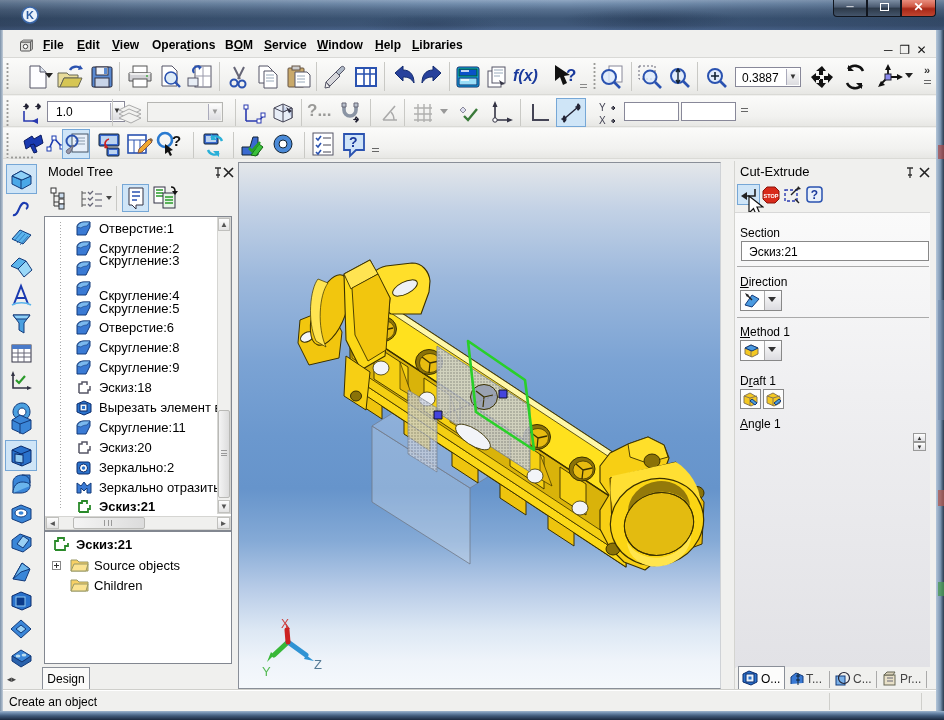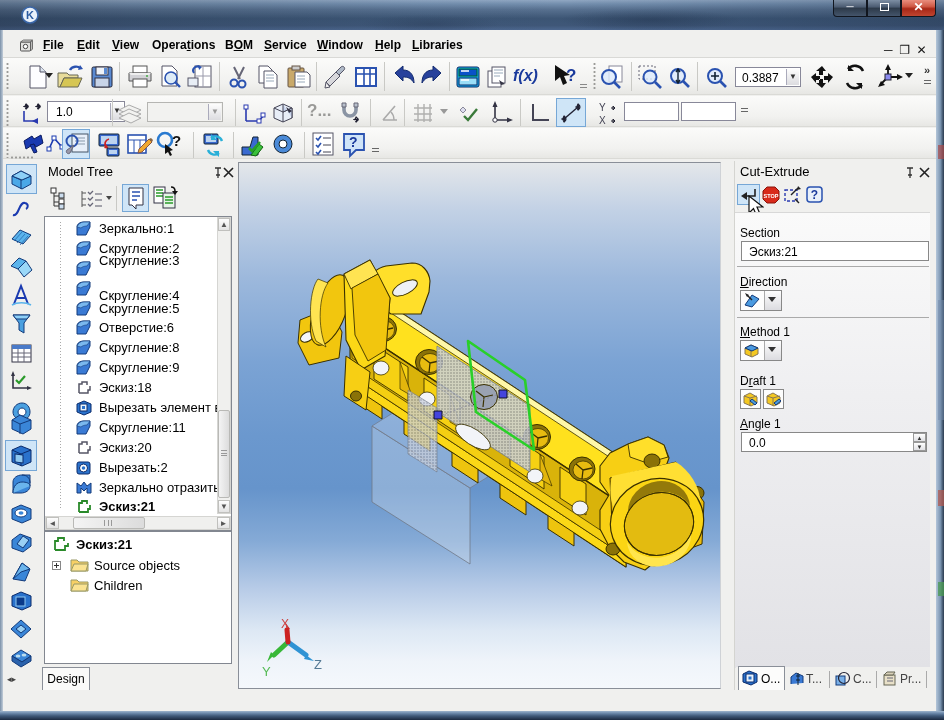--- a/index.html
+++ b/index.html
@@ -505,21 +505,21 @@
       <path d="M20 6h6l-3 4z" fill="#111"></path>
     </svg>
 
   <div class="white-box" style="left:44px;top:216px;width:188px;height:315px"></div>
   <div class="abs" style="left:60px;top:222px;width:1px;height:288px;background-image:linear-gradient(#aaa 1px,transparent 1px);background-size:1px 3px"></div>
   <div id="treerows">
   <svg class="abs" style="left:75px;top:220px" width="18" height="17" viewBox="0 0 18 17">
         <path d="M2 15V7c0-3 3-5 7-5h6v5l-4 8z" fill="#3a7ad4" stroke="#123a7a"></path>
         <path d="M9 2h6l-3 4c-3 0-5 1-6 2L2 7c1-3 4-5 7-5z" fill="#7ab8ee" stroke="#123a7a" stroke-width=".6"></path>
       </svg>
-      <div class="treetext" style="left:99px;top:221px">Зеркально:1</div>
+      <div class="treetext" style="left:99px;top:221px">Отверстие:1</div>
   <svg class="abs" style="left:75px;top:240px" width="18" height="17" viewBox="0 0 18 17">
         <path d="M2 15V7c0-3 3-5 7-5h6v5l-4 8z" fill="#3a7ad4" stroke="#123a7a"></path>
         <path d="M9 2h6l-3 4c-3 0-5 1-6 2L2 7c1-3 4-5 7-5z" fill="#7ab8ee" stroke="#123a7a" stroke-width=".6"></path>
       </svg>
       <div class="treetext" style="left:99px;top:241px">Скругление:2</div>
   <svg class="abs" style="left:75px;top:260px" width="18" height="17" viewBox="0 0 18 17">
         <path d="M2 15V7c0-3 3-5 7-5h6v5l-4 8z" fill="#3a7ad4" stroke="#123a7a"></path>
         <path d="M9 2h6l-3 4c-3 0-5 1-6 2L2 7c1-3 4-5 7-5z" fill="#7ab8ee" stroke="#123a7a" stroke-width=".6"></path>
       </svg>
       <div class="treetext" style="left:99px;top:253px">Скругление:3</div>
@@ -565,21 +565,21 @@
       <div class="treetext" style="left:99px;top:420px">Скругление:11</div>
   <svg class="abs" style="left:76px;top:440px" width="17" height="15" viewBox="0 0 17 15">
         <path d="M3 13V4h3V2h5v3M3 13h9v-3h2V6" fill="none" stroke="#556" stroke-width="1.5"></path>
       </svg>
       <div class="treetext" style="left:99px;top:440px">Эскиз:20</div>
   <svg class="abs" style="left:75px;top:459px" width="18" height="17" viewBox="0 0 18 17">
         <rect x="2" y="3" width="13" height="12" rx="2" fill="#2a72cc" stroke="#0a2a6a"></rect>
         <circle cx="8.5" cy="9" r="4" fill="#fff" stroke="#0a2a6a"></circle>
         <circle cx="8.5" cy="9" r="1.8" fill="#2a72cc"></circle>
       </svg>
-      <div class="treetext" style="left:99px;top:460px">Вырезать:2</div>
+      <div class="treetext" style="left:99px;top:460px">Зеркально:2</div>
   <svg class="abs" style="left:75px;top:479px" width="18" height="17" viewBox="0 0 18 17">
         <path d="M2 14V4l4 3 3-4 3 4 4-3v10h-4V9l-3 3-3-3v5z" fill="#3a7ad4" stroke="#123a7a"></path>
       </svg>
       <div class="treetext" style="left:99px;top:480px">Зеркально отразить в</div>
   <svg class="abs" style="left:76px;top:499px" width="17" height="15" viewBox="0 0 17 15">
         <path d="M3 13V4h3V2h5v3M3 13h9v-3h2V6" fill="none" stroke="#2a8a2a" stroke-width="1.8"></path>
       </svg>
       <div class="treetext" style="left:99px;top:499px;font-weight:bold">Эскиз:21</div>
   </div>
 
@@ -787,23 +787,20 @@
       <path d="M2 5l6 2 7-2M8 7v8" fill="none" stroke="#875"></path>
       <path d="M10 8l5 4-2 2-5-4z" fill="#4a9ae0" stroke="#123a7a"></path>
     </svg>
   <div class="abs" style="left:763px;top:389px;width:21px;height:20px;background:#fdfdfd;border:1px solid #888"></div>
   <svg class="abs" style="left:765px;top:391px" width="17" height="16" viewBox="0 0 17 16">
       <path d="M2 12V5l6-3 7 4v6l-6 3z" fill="#f4c820" stroke="#875"></path>
       <path d="M2 5l6 2 7-2M8 7v8" fill="none" stroke="#875"></path>
       <path d="M14 8l-5 4 2 2 5-4z" fill="#4a9ae0" stroke="#123a7a"></path>
     </svg>
   <div class="abs" style="left:740px;top:417px;font-size:12px"><span class="u">A</span>ngle 1</div>
-  <div class="abs" style="left:741px;top:432px;width:186px;height:20px;background:#fff;border:1px solid #888;font-size:12px">
-      <span style="position:absolute;left:7px;top:3px">0.0</span>
-    </div>
   <div class="abs" style="left:913px;top:433px;width:13px;height:9px;background:linear-gradient(180deg,#fefefe,#e0e0e4);border:1px solid #999;font-size:6px;text-align:center;line-height:8px;color:#333">▲</div>
   <div class="abs" style="left:913px;top:442px;width:13px;height:9px;background:linear-gradient(180deg,#fefefe,#e0e0e4);border:1px solid #999;font-size:6px;text-align:center;line-height:8px;color:#333">▼</div>
 
   <div class="abs" style="left:736px;top:667px;width:194px;height:23px;background:#f0f0ee"></div>
   <div class="abs" style="left:738px;top:666px;width:47px;height:24px;background:#fcfcfb;border:1px solid #8a8f98;border-bottom:none"></div>
   <svg class="abs" style="left:742px;top:670px" width="16" height="16" viewBox="0 0 16 16">
       <path d="M1 4l6-3 8 3v8l-6 3-8-3z" fill="#2a72cc" stroke="#0a2a6a"></path>
       <rect x="4" y="4" width="8" height="8" fill="#e8f2fc" stroke="#0a2a6a"></rect>
       <rect x="6.5" y="6.5" width="3" height="3" fill="#2a72cc"></rect>
     </svg>
@@ -821,13 +818,18 @@
   <div class="abs" style="left:853px;top:672px;font-size:12px;color:#444">C...</div>
   <div class="abs" style="left:876px;top:671px;width:1px;height:17px;background:#aaa"></div>
   <svg class="abs" style="left:882px;top:671px" width="16" height="16" viewBox="0 0 16 16">
       <rect x="2" y="4" width="11" height="10" fill="#e8e0c8" stroke="#665"></rect>
       <path d="M2 4l3-3h8l-2 3z" fill="#d8d0b8" stroke="#665"></path>
       <path d="M5 7h6M5 10h6" stroke="#667"></path>
     </svg>
   <div class="abs" style="left:900px;top:672px;font-size:12px;color:#444">Pr...</div>
   <div class="abs" style="left:926px;top:671px;width:1px;height:17px;background:#aaa"></div>
 
+  <div class="abs" id="status">
+      <span style="position:absolute;left:6px;top:4px">Create an object</span>
+    <div class="abs" style="left:826px;top:2px;width:1px;height:17px;background:#cfcfcb"></div>
+    <div class="abs" style="left:918px;top:2px;width:1px;height:17px;background:#cfcfcb"></div>
+  </div>
 </div>
 
 </body></html>

